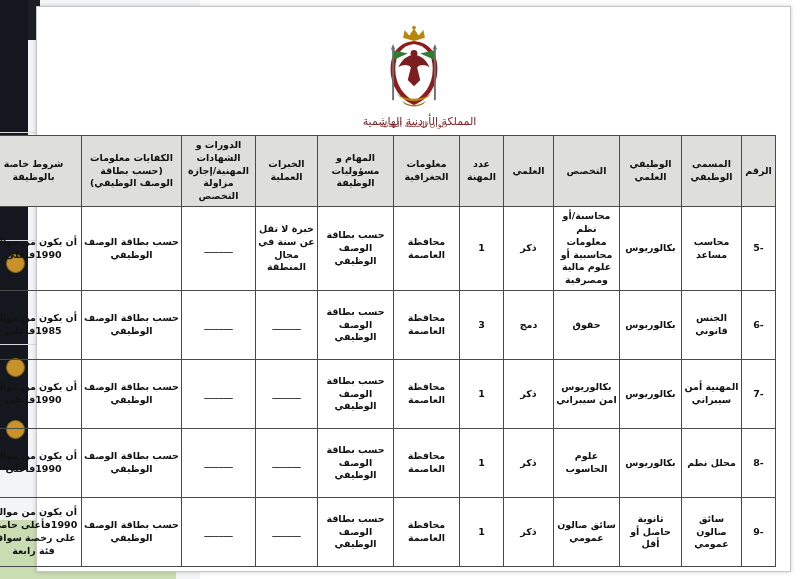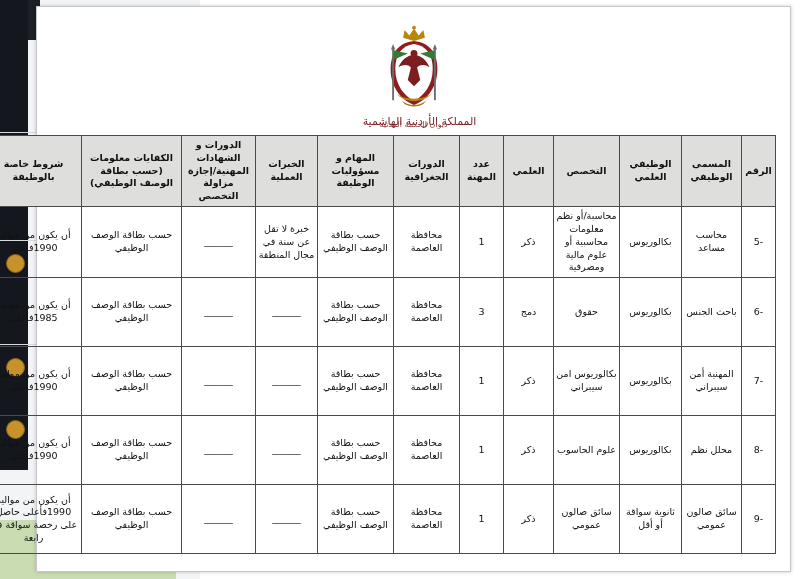--- a/index.html
+++ b/index.html
@@ -146,21 +146,21 @@
     font-family: "DejaVu Sans", "Liberation Sans", sans-serif;
   }
   table.job-table thead th {
     background: #dededd;
     font-weight: bold;
     height: 62px;
     font-size: 9.5px;
   }
   table.job-table tbody td {
     height: 62px;
-    font-weight: normal;
+    font-weight: bold;
   }
   td.num, td.count {
     font-weight: bold;
     font-size: 11px;
   }
 
   
   col.c-num      { width: 34px; }
   col.c-title    { width: 60px; }
   col.c-edu      { width: 62px; }
@@ -246,21 +246,21 @@
             <col class="c-cond">
         </colgroup>
         <thead>
           <tr>
             <th>الرقم</th>
             <th>المسمى الوظيفي</th>
             <th>الوظيفي العلمي</th>
             <th>التخصص</th>
             <th>العلمي</th>
             <th>عدد المهنة</th>
-            <th>الدورات الجغرافية</th>
+            <th>معلومات الجغرافية</th>
             <th>المهام و مسؤوليات الوظيفة</th>
             <th>الخبرات العملية</th>
             <th>الدورات و الشهادات المهنية/إجازة مزاولة التخصص</th>
             <th>الكفايات معلومات (حسب بطاقة الوصف الوظيفي)</th>
             <th>شروط خاصة بالوظيفة</th>
           </tr>
         </thead>
         <tbody>
           <tr>
             <td class="num">-5</td>
@@ -271,21 +271,21 @@
             <td class="count">1</td>
             <td>محافظة العاصمة</td>
             <td>حسب بطاقة الوصف الوظيفي</td>
             <td>خبرة لا تقل عن سنة في مجال المنطقة</td>
             <td>______</td>
             <td>حسب بطاقة الوصف الوظيفي</td>
             <td>أن يكون من مواليد 1990فأعلى</td>
           </tr>
           <tr>
             <td class="num">-6</td>
-            <td>باحث الجنس</td>
+            <td>الجنس قانوني</td>
             <td>بكالوريوس</td>
             <td>حقوق</td>
             <td>دمج</td>
             <td class="count">3</td>
             <td>محافظة العاصمة</td>
             <td>حسب بطاقة الوصف الوظيفي</td>
             <td>______</td>
             <td>______</td>
             <td>حسب بطاقة الوصف الوظيفي</td>
             <td>أن يكون من مواليد 1985فأعلى</td>
@@ -314,21 +314,21 @@
             <td>محافظة العاصمة</td>
             <td>حسب بطاقة الوصف الوظيفي</td>
             <td>______</td>
             <td>______</td>
             <td>حسب بطاقة الوصف الوظيفي</td>
             <td>أن يكون من مواليد 1990فأعلى</td>
           </tr>
           <tr>
             <td class="num">-9</td>
             <td>سائق صالون عمومي</td>
-            <td>ثانوية سواقة أو أقل</td>
+            <td>ثانوية حاصل أو أقل</td>
             <td>سائق صالون عمومي</td>
             <td>ذكر</td>
             <td class="count">1</td>
             <td>محافظة العاصمة</td>
             <td>حسب بطاقة الوصف الوظيفي</td>
             <td>______</td>
             <td>______</td>
             <td>حسب بطاقة الوصف الوظيفي</td>
             <td>أن يكون من مواليد 1990فأعلى حاصل على رخصة سواقة فئة رابعة</td>
           </tr>

